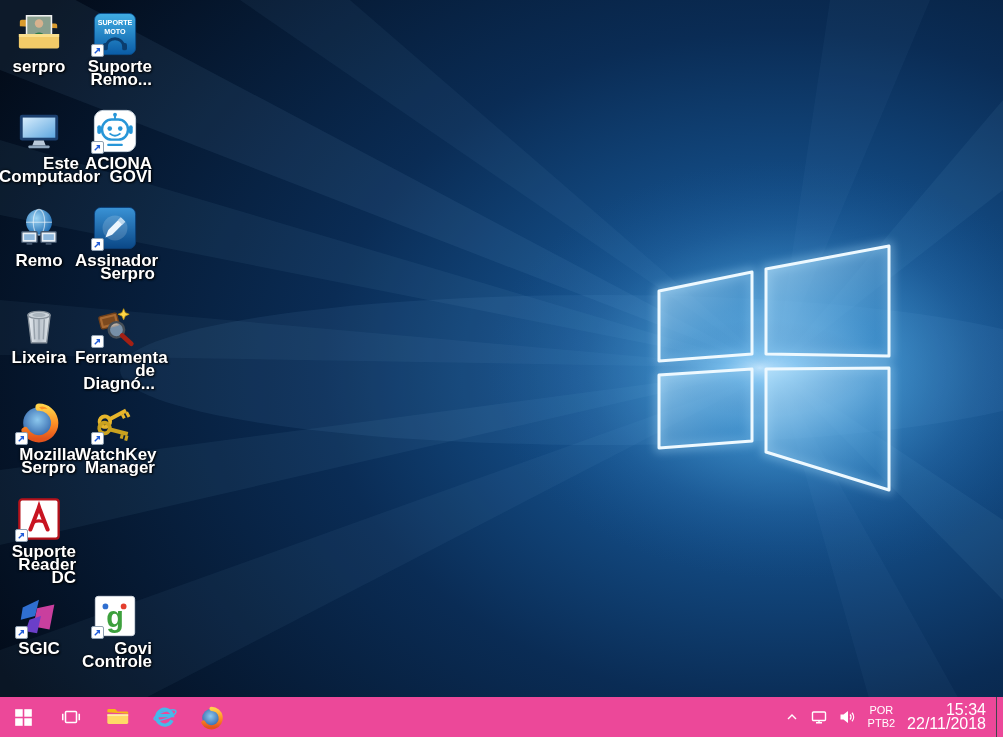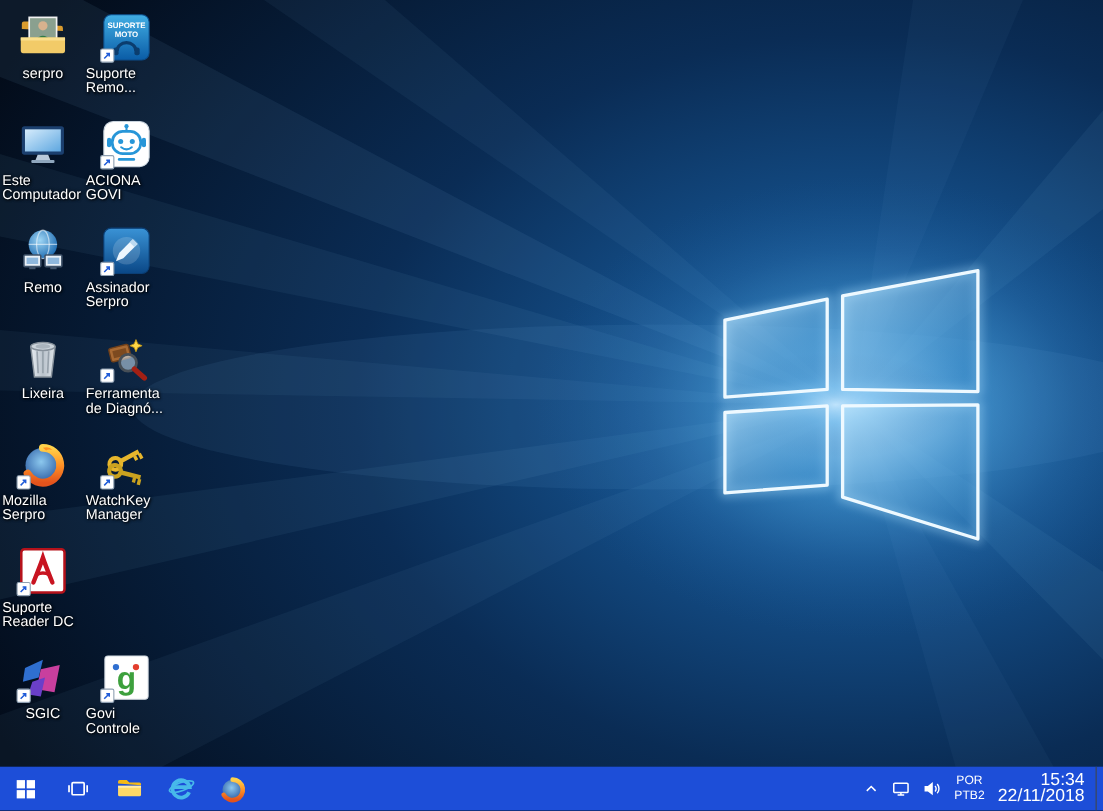--- a/index.html
+++ b/index.html
@@ -5,23 +5,23 @@
   html,body{margin:0;padding:0;}
   body{width:1003px;height:737px;overflow:hidden;background:#02060c;position:relative;
        font-family:"Liberation Sans",sans-serif;-webkit-font-smoothing:antialiased;}
   .desktop{position:absolute;inset:0;}
   svg.wp{position:absolute;top:0;left:0;width:1003px;height:737px;display:block;}
   .tile{position:absolute;width:74px;display:flex;flex-direction:column;align-items:center;cursor:default;}
   .ico{position:relative;width:48px;height:48px;display:flex;align-items:center;justify-content:center;}
   .ico svg{display:block;}
   .sc{position:absolute;left:0;bottom:1px;width:13px;height:13px;background:#fff;border:1px solid #8fa0b2;
       border-radius:2px;box-sizing:border-box;display:flex;align-items:center;justify-content:center;}
-  .lbl{margin-top:2px;font-size:13px;line-height:13px;color:#fff;text-align:left;max-width:80px;
-       text-shadow:1px 1px 2px rgba(0,0,0,.95),0 0 3px rgba(0,0,0,.85);}
-  .taskbar{position:absolute;left:0;bottom:0;width:1003px;height:40px;background:#1d4ed8;
+  .lbl{margin-top:2px;font-size:17px;line-height:13px;color:#fff;text-align:right;max-width:80px;
+       text-shadow:1px 1px 2px rgba(0,0,0,.95),0 0 3px rgba(0,0,0,.85);font-weight:bold;}
+  .taskbar{position:absolute;left:0;bottom:0;width:1003px;height:40px;background:#ec4899;
            display:flex;align-items:stretch;z-index:10;}
   .tb-btn{width:47px;height:40px;display:flex;align-items:center;justify-content:center;
           background:none;border:none;padding:0;cursor:pointer;}
   .tray{margin-left:auto;display:flex;align-items:stretch;height:40px;}
   .tray-btn{display:flex;align-items:center;justify-content:center;padding:0 6px;background:none;border:none;cursor:pointer;}
   .tray-text{display:flex;flex-direction:column;justify-content:center;align-items:center;
              color:#fff;font-size:11px;line-height:13px;padding:0 7px;cursor:default;}
   .clock{align-items:flex-end;font-size:16px;line-height:14px;padding:0 10px 0 5px;}
   .show-desktop{width:6px;border-left:1px solid #40464d;}
 </style>

